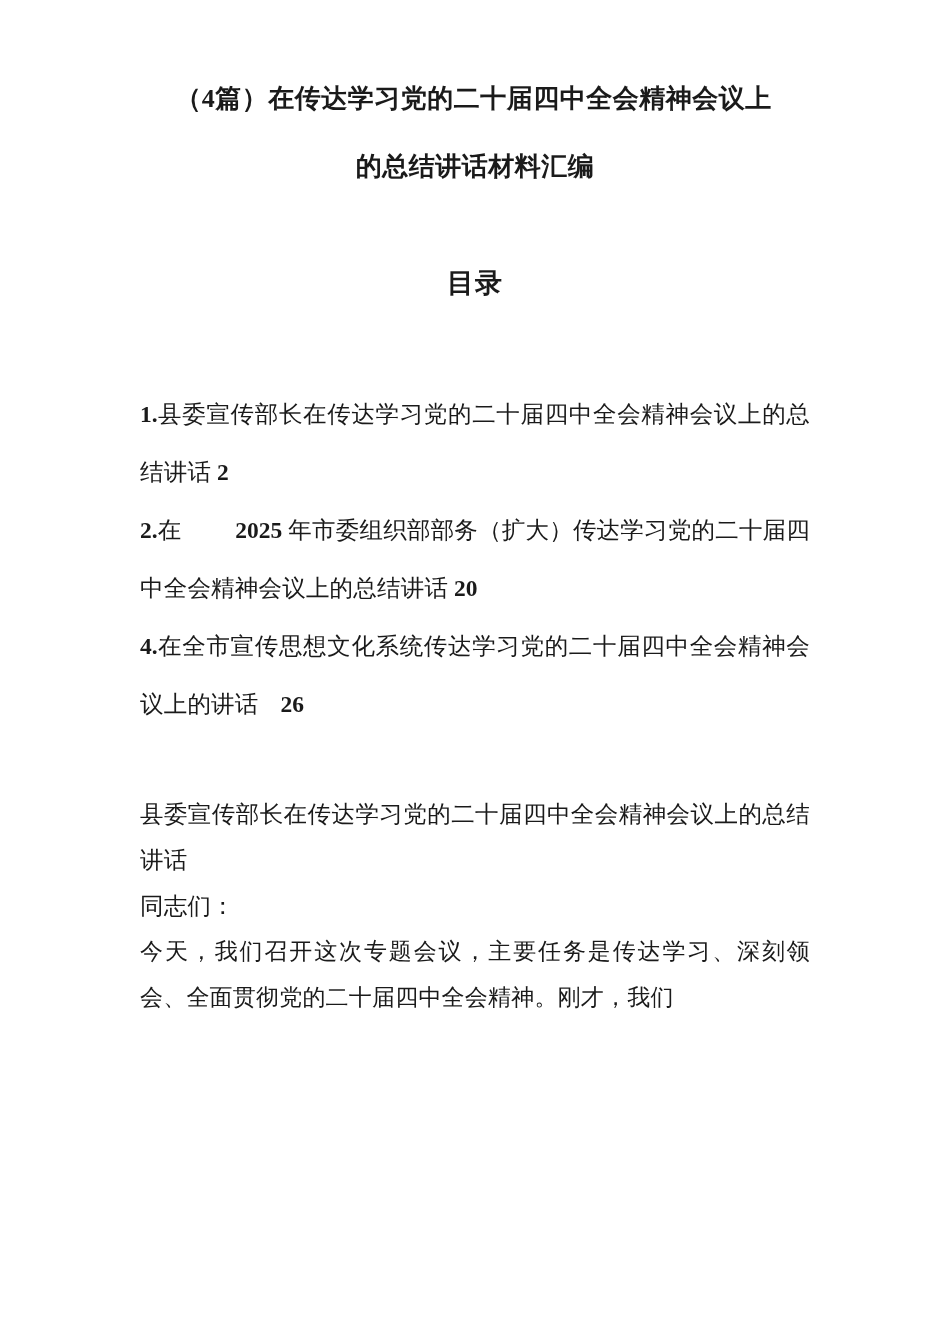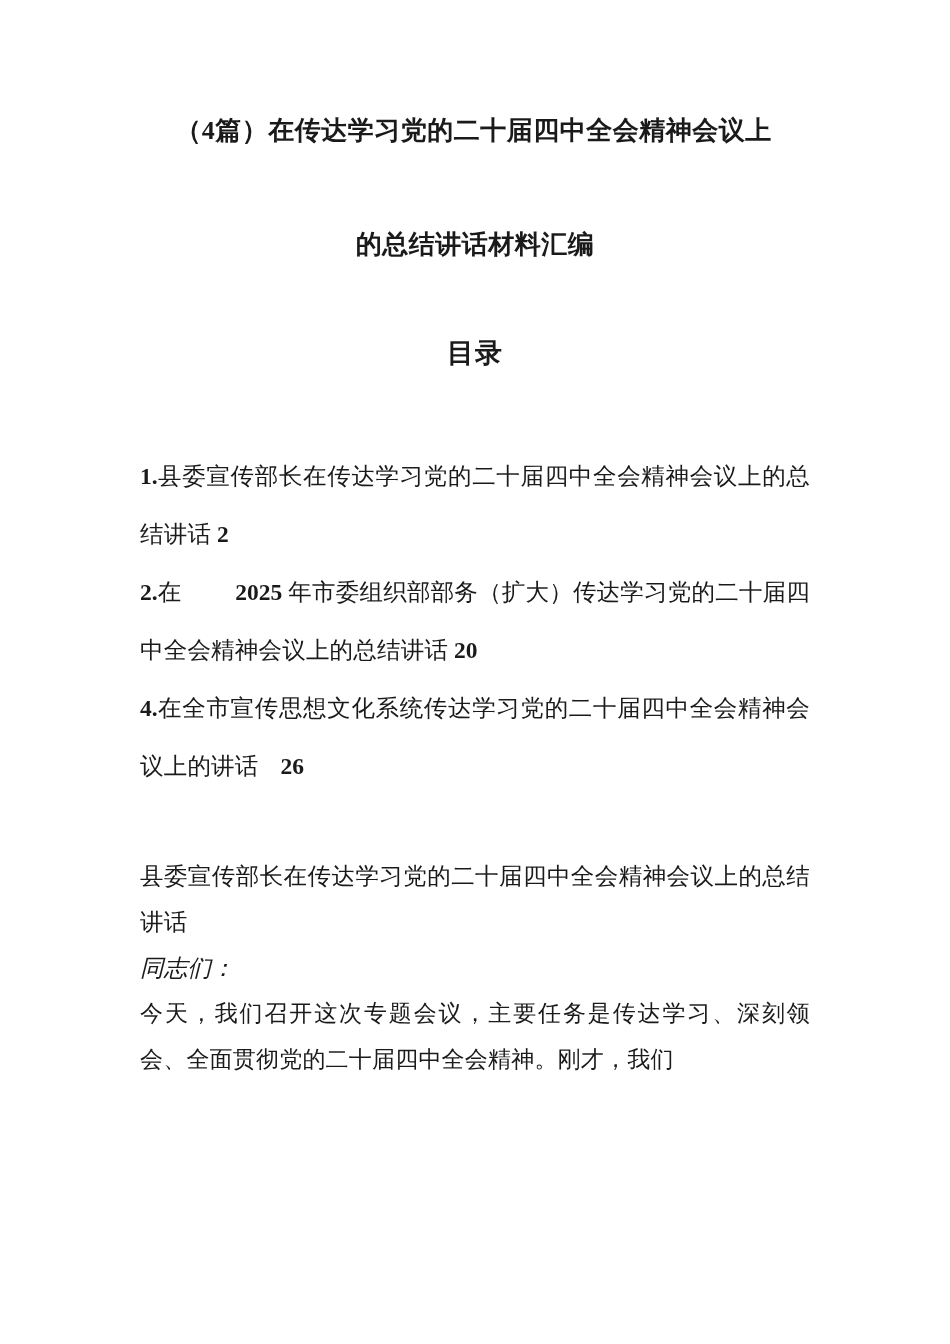--- a/index.html
+++ b/index.html
@@ -20,40 +20,40 @@
     position: relative;
     width: 950px;
     height: 1344px;
     box-sizing: border-box;
     padding: 0 140px;
   }
 
   
   .doc-title {
     margin: 0;
-    padding-top: 118px;
+    padding-top: 86px;
     text-align: center;
     font-weight: bold;
     font-size: 26px;
     line-height: 1;
     letter-spacing: 0.5px;
   }
   .doc-title .title-line-1 {
     display: block;
     white-space: nowrap;
     margin-left: -3px;
   }
   .doc-title .title-line-2 {
     display: block;
-    margin-top: 88px;
+    margin-top: 42px;
   }
 
   
   .toc-heading {
-    margin: 0;
+    margin: 8px;
     padding-top: 82px;
     text-align: center;
     font-weight: bold;
     font-size: 27px;
     line-height: 1;
     letter-spacing: 1px;
   }
 
   
   .toc {
@@ -106,21 +106,20 @@
     font-weight: normal;
     text-align: justify;
     text-justify: inter-ideograph;
     letter-spacing: 0.2px;
   }
   .salutation {
     margin: 0;
     font-size: 23.5px;
     line-height: 46px;
     letter-spacing: 0.2px;
-    font-style: italic;
   }
   .body-para {
     margin: 0;
     font-size: 23px;
     line-height: 46px;
     text-align: justify;
     text-justify: inter-ideograph;
     letter-spacing: 0.2px;
   }
 </style>

